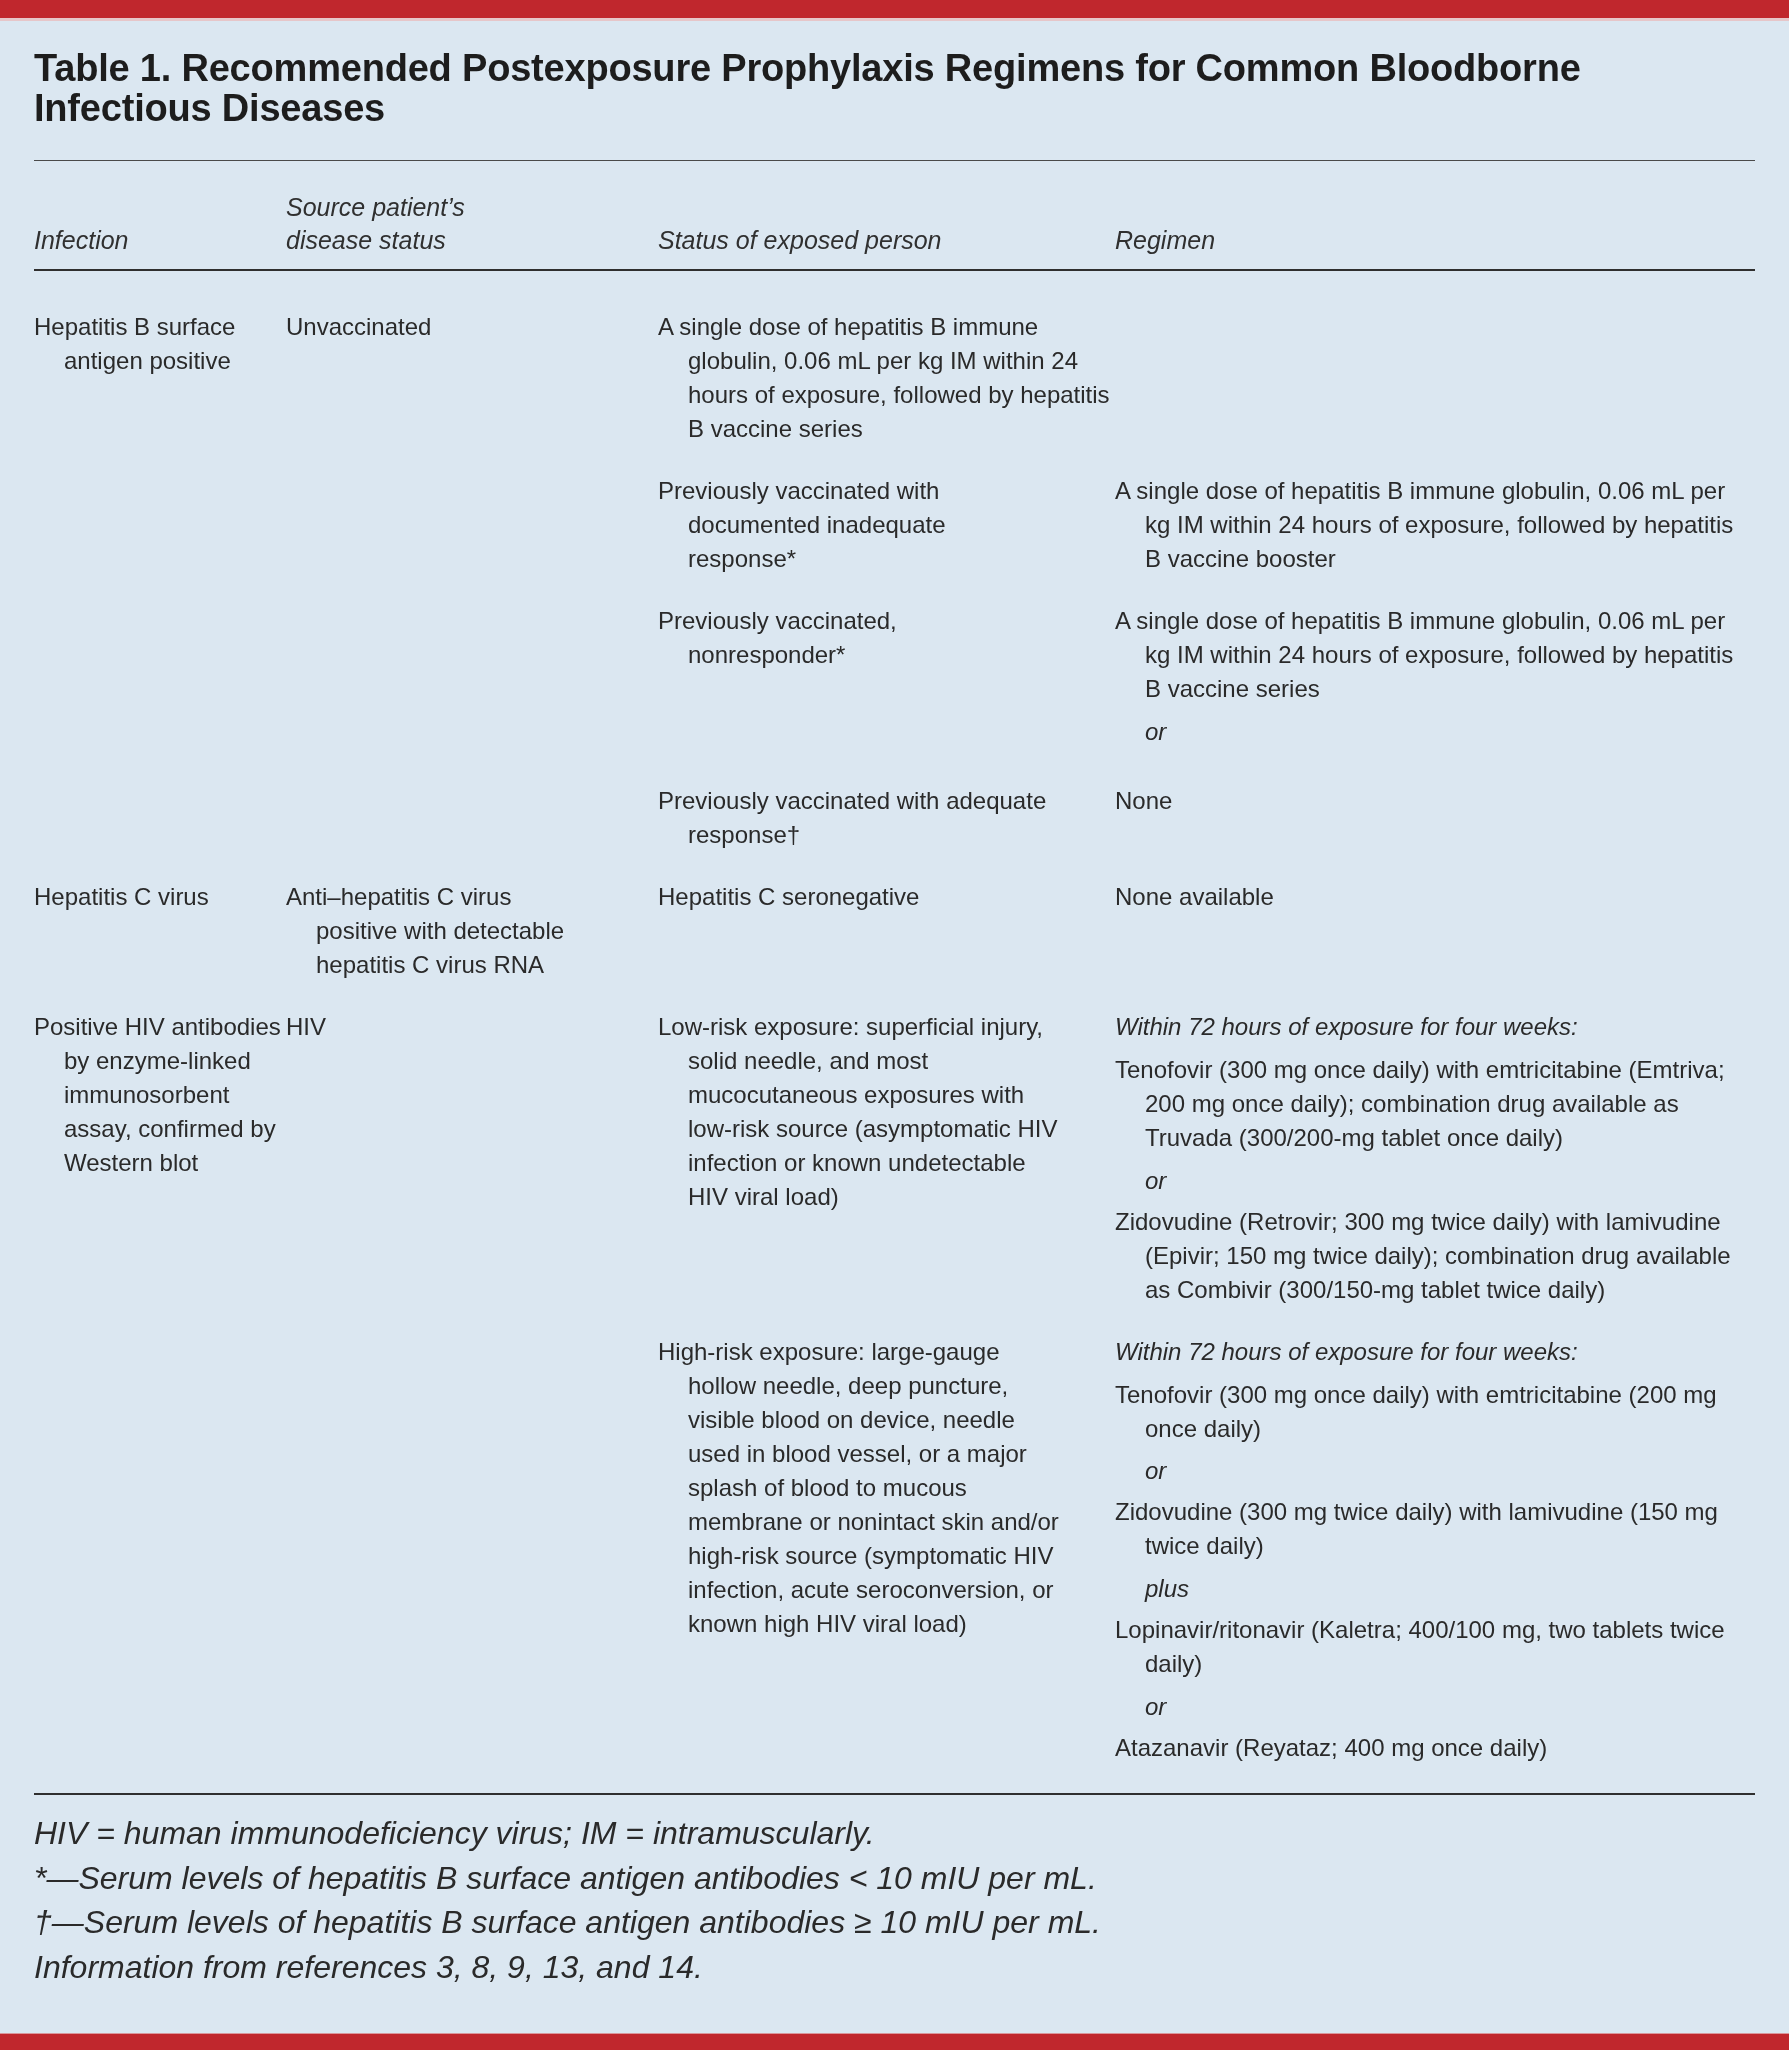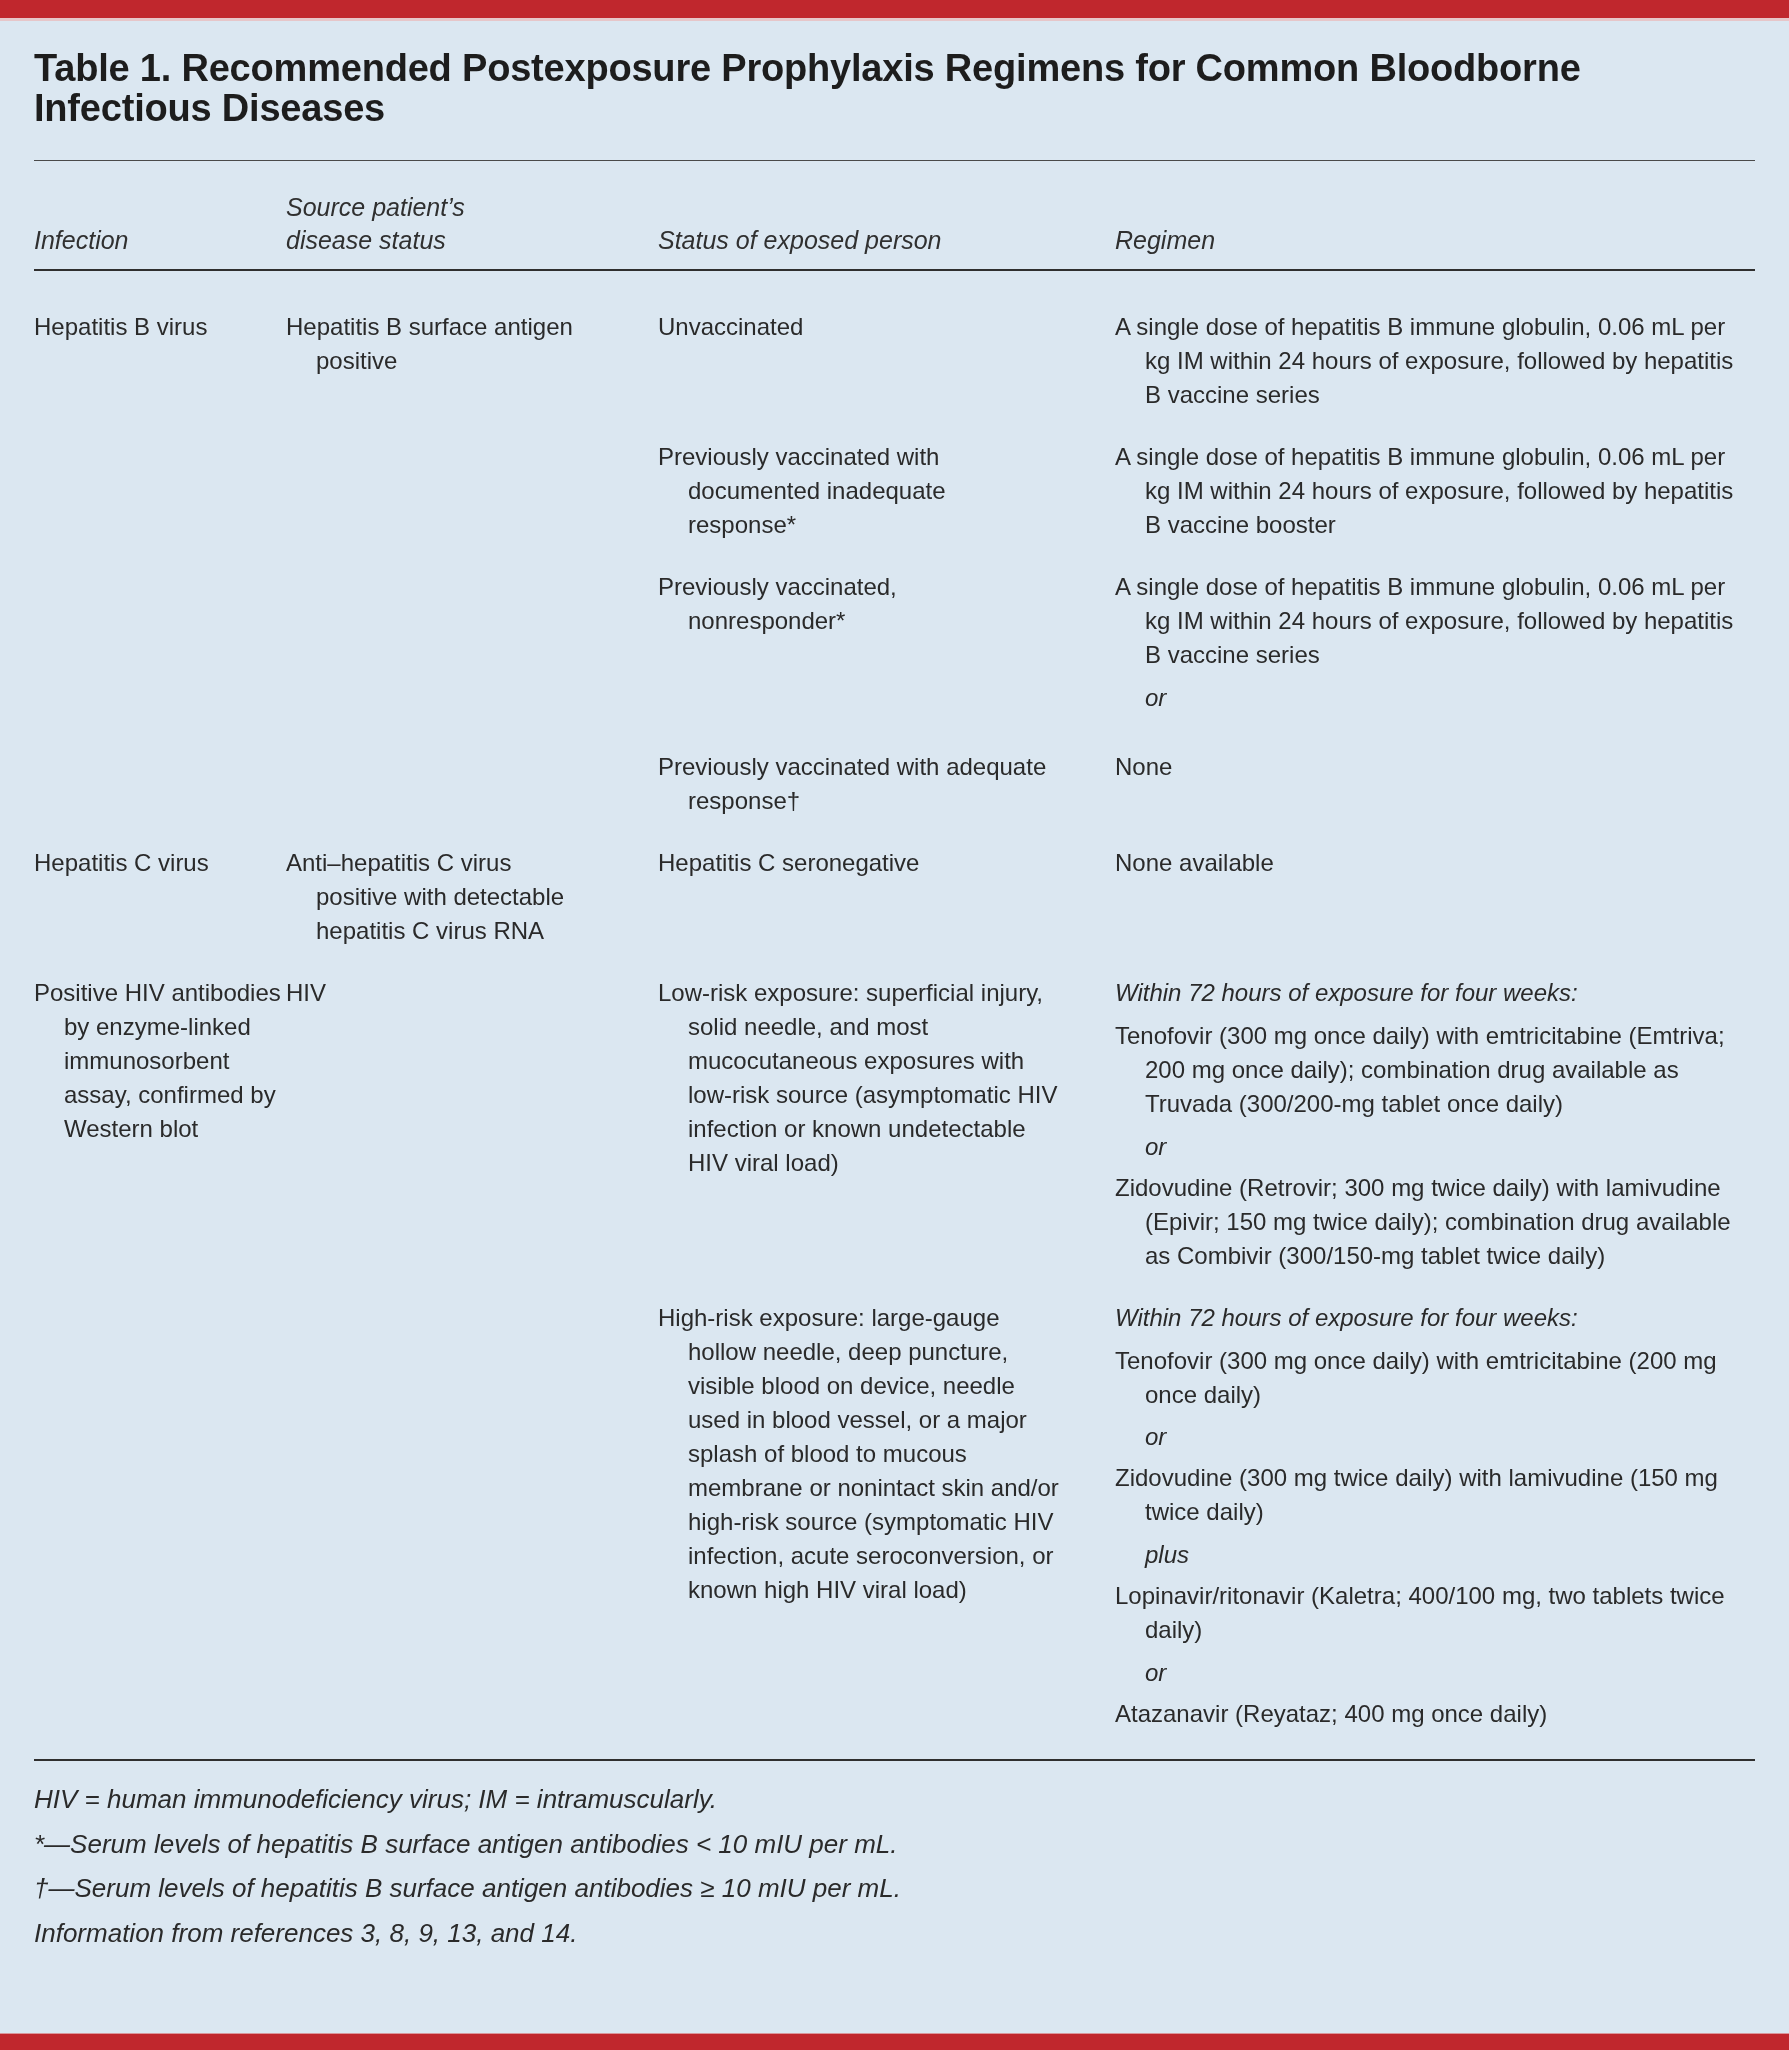--- a/index.html
+++ b/index.html
@@ -52,21 +52,21 @@
   .cell p.intro{font-style:italic;padding-left:0;text-indent:0;}
   .cell p.sep{
     font-style:italic;padding-left:30px;text-indent:0;
     margin-top:7px;margin-bottom:7px;
   }
   .foot{
     margin-top:23px;
   }
   .foot p{
     margin:0 0 10.6px 0;
-    font-size:26px;line-height:34px;font-style:italic;color:#2a2a2a;
+    font-size:32px;line-height:34px;font-style:italic;color:#2a2a2a;
   }
   .foot .rule-thick{margin-bottom:21px;}
 </style>
 </head>
 <body>
 
 <div class="page">
   <div class="redbar top"></div>
 
   <div class="content">
@@ -78,23 +78,20 @@
       <div class="hcell h1">Infection</div>
       <div class="hcell h2">Source patient’s disease status</div>
       <div class="hcell h3">Status of exposed person</div>
       <div class="hcell h4">Regimen</div>
     </div>
 
     <hr class="rule-thick">
 
     <div class="tbody" id="table-body">
         <div class="t-row grid">
-          <div class="cell c1">
-            <p>Hepatitis B virus</p>
-          </div>
           <div class="cell c2">
             <p>Hepatitis B surface antigen positive</p>
           </div>
           <div class="cell c3">
             <p>Unvaccinated</p>
           </div>
           <div class="cell c4">
             <p class="drug">A single dose of hepatitis B immune globulin, 0.06 mL per kg IM within 24 hours of exposure, followed by hepatitis B vaccine series</p>
           </div>
         </div>

